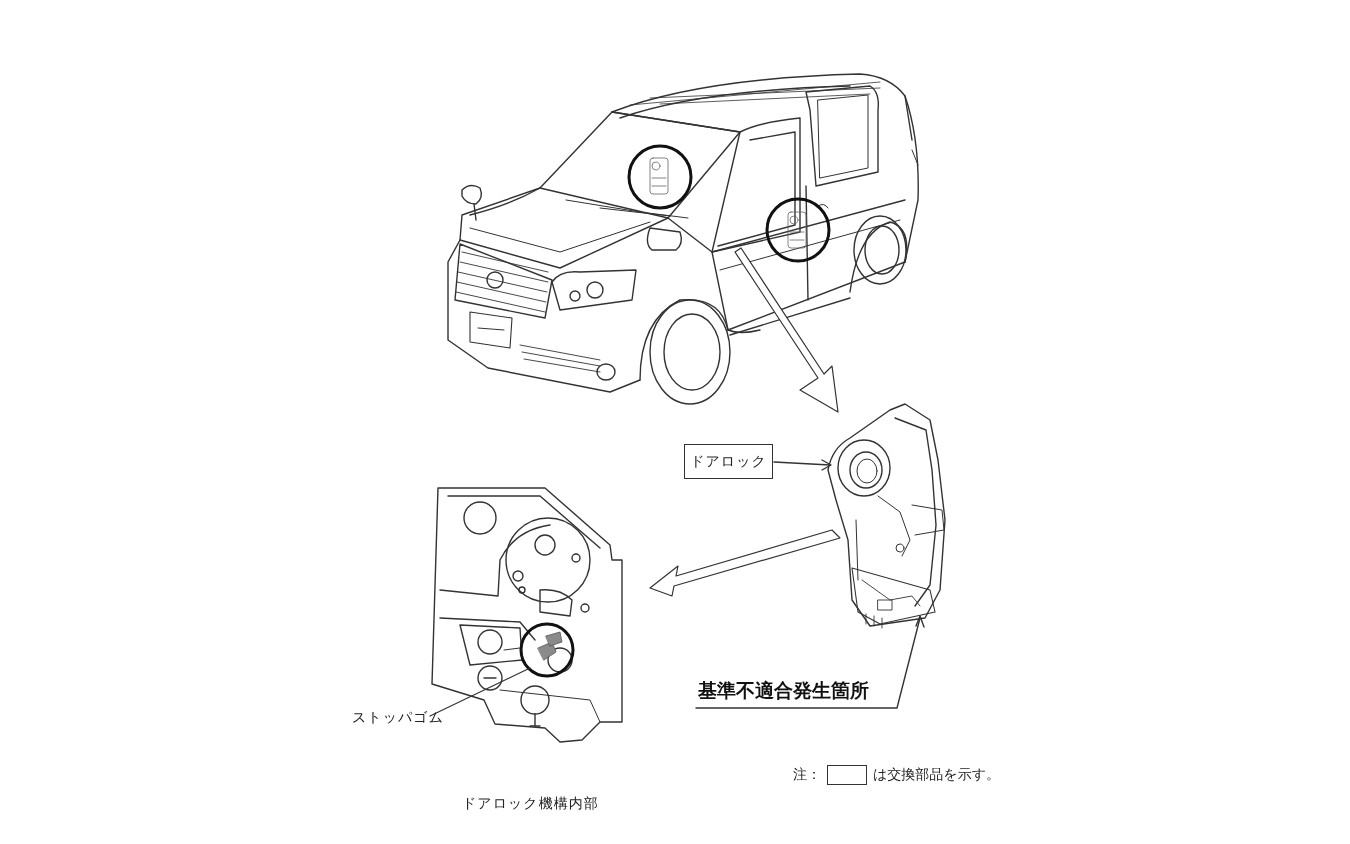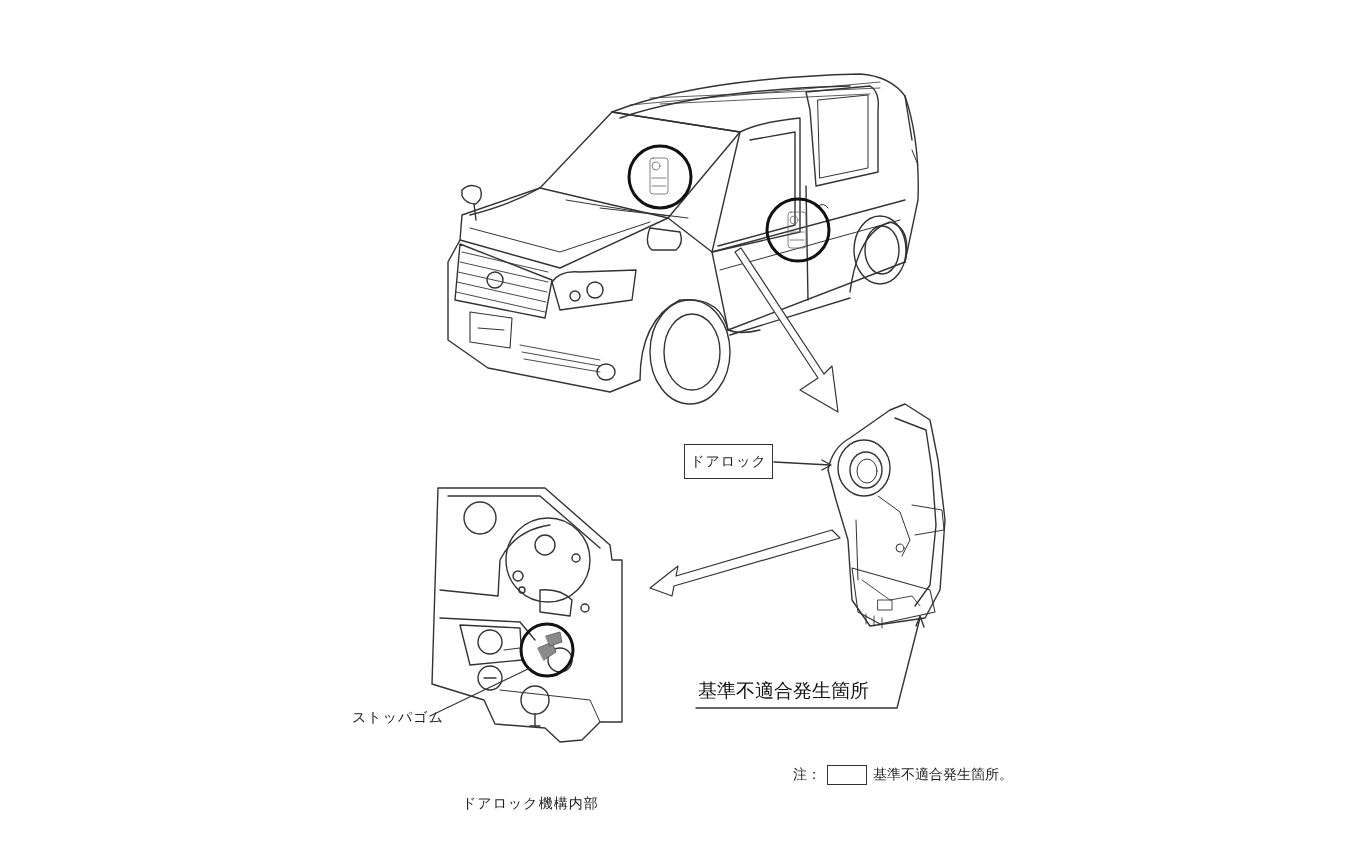--- a/index.html
+++ b/index.html
@@ -4,21 +4,21 @@
   <style>
     html, body { margin: 0; padding: 0; background: #ffffff; }
     body { width: 1350px; height: 844px; position: relative; overflow: hidden;
            font-family: "DejaVu Serif", "Liberation Serif", serif; color: #222; }
     svg.art { position: absolute; left: 0; top: 0; }
     .lbl { position: absolute; white-space: nowrap; }
     .box-label { position: absolute; left: 684px; top: 444px; width: 89px; height: 35px;
                  border: 1px solid #333; box-sizing: border-box; display: flex;
                  align-items: center; justify-content: center; font-size: 14px; letter-spacing: 1px; }
     .headline { left: 698px; top: 678px; font-family: "DejaVu Sans", "Liberation Sans", sans-serif;
-                font-weight: normal; font-size: 19px; color: #111; }
+                font-weight: bold; font-size: 19px; color: #111; }
     .stopper { left: 332px; top: 709px; font-size: 14px; letter-spacing: 1px; margin-left: 20px; }
     .caption { left: 462px; top: 795px; font-size: 14px; letter-spacing: 1px; }
     .note { left: 793px; top: 765px; font-size: 14px; display: flex; align-items: center; gap: 6px; }
     .note .swatch { display: inline-block; width: 40px; height: 20px; border: 1px solid #333; box-sizing: border-box; }
   </style>
 </head>
 <body>
 
 <svg class="art" width="1350" height="844" viewBox="0 0 1350 844">
   <g fill="none" stroke="#333" stroke-width="1.4" stroke-linejoin="round" stroke-linecap="round">
@@ -168,14 +168,14 @@
 
 <div class="lbl headline">基準不適合発生箇所</div>
 
 <div class="lbl stopper">ストッパゴム</div>
 
 <div class="lbl caption">ドアロック機構内部</div>
 
 <div class="lbl note">
   <span>注：</span>
   <span class="swatch"></span>
-  <span>基準不適合発生箇所。</span>
+  <span>は交換部品を示す。</span>
 </div>
 
 </body></html>

